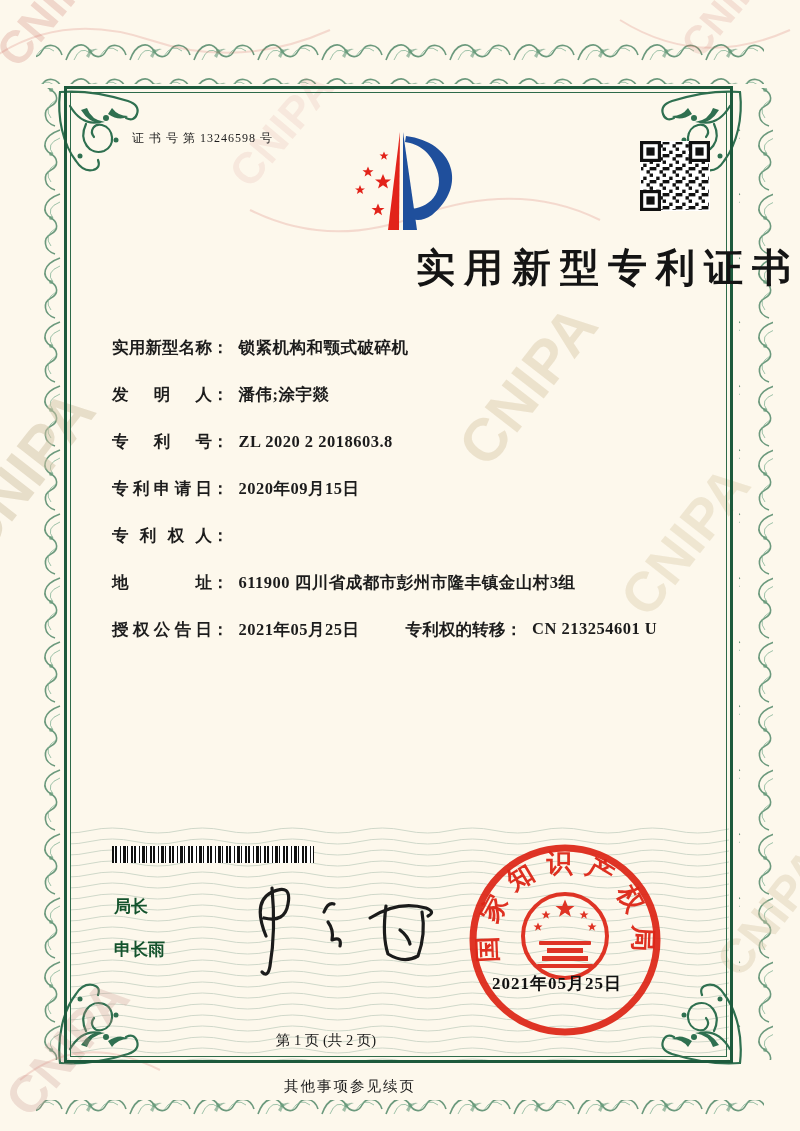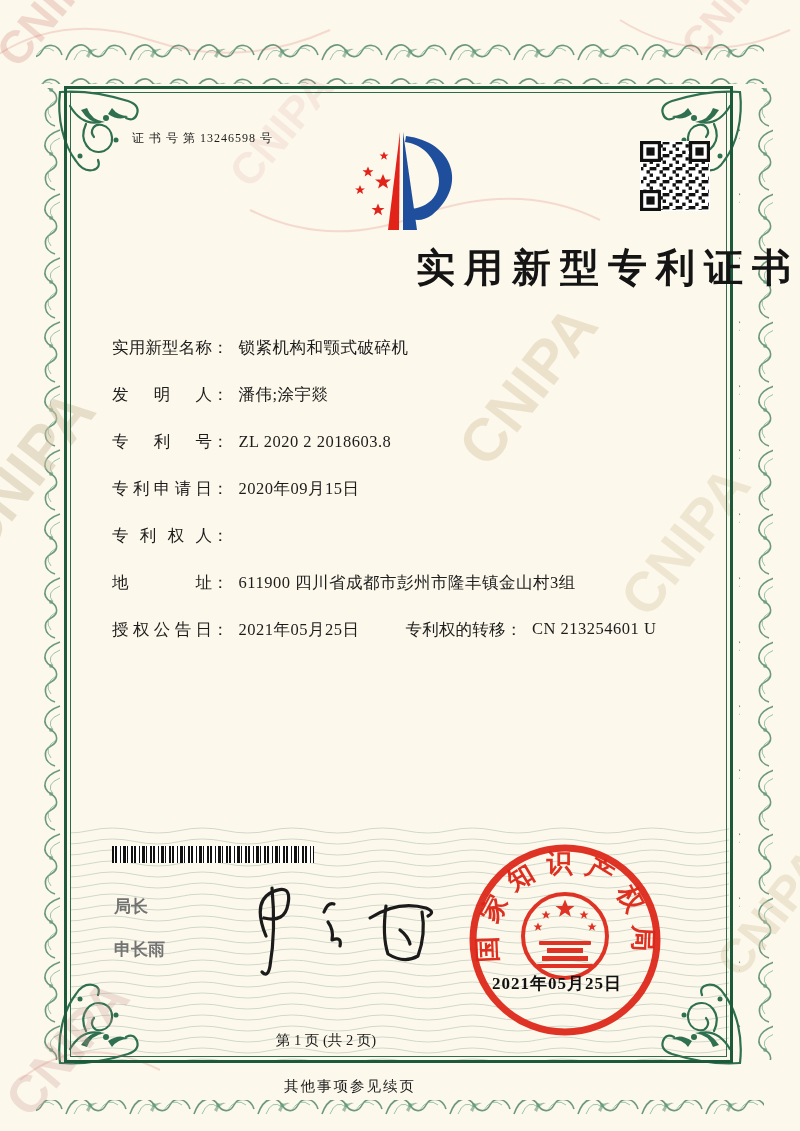--- a/index.html
+++ b/index.html
@@ -19,41 +19,41 @@
     position:absolute;left:3px;top:3px;right:3px;bottom:3px;
     border:1px solid #2e6b4a;
   }
   .content{position:absolute;left:0;top:0;width:800px;height:1131px;z-index:2;}
   .cert-no{position:absolute;left:112px;top:130px;font-size:12px;letter-spacing:1px;padding-left:20px;}
   .title{
     position:absolute;left:0;top:241px;width:800px;text-align:right;
     font-size:39px;font-weight:700;letter-spacing:9px;color:#141414;
   }
   .fields{position:absolute;left:112px;top:324px;width:600px;font-size:16.5px;}
-  .frow{height:47px;display:flex;align-items:center;white-space:nowrap;}
+  .frow{height:47px;display:flex;align-items:center;white-space:nowrap;font-weight:bold;}
   .flabel{
     display:inline-block;width:100px;text-align:justify;text-align-last:justify;
   }
   .fcolon{display:inline-block;margin-right:10px;}
   .fvalue{letter-spacing:.5px;}
   .fpair2{margin-left:46px;display:flex;}
   .paras{
     position:absolute;left:97px;top:655px;width:610px;font-size:16.5px;
     line-height:26.5px;text-align:justify;
   }
   .paras p{margin:0;text-indent:2em;}
   .barcode{
     position:absolute;left:112px;top:846px;width:202px;height:17px;
     background:repeating-linear-gradient(90deg,
       #101010 0 2px,#fff 2px 3px,#101010 3px 5px,#fff 5px 8px,
       #101010 8px 9px,#fff 9px 11px,#101010 11px 14px,#fff 14px 15px,
       #101010 15px 16px,#fff 16px 19px);
   }
   .signer{position:absolute;left:114px;top:895px;z-index:3;
-    font-family:"Liberation Sans","DejaVu Sans",sans-serif;font-size:17px;font-weight:600;color:#737373;}
+    font-family:"Liberation Sans","DejaVu Sans",sans-serif;font-size:17px;font-weight:600;color:#14532d;}
   .signer div{margin-bottom:20px;}
   .signature{position:absolute;left:228px;top:878px;z-index:3;}
   .seal{position:absolute;left:466px;top:841px;z-index:3;mix-blend-mode:multiply;}
   .seal-date{
     position:absolute;left:492px;top:972px;width:160px;z-index:4;
     font-size:17px;font-weight:700;letter-spacing:1px;color:#111;
   }
   .page-info{position:absolute;left:0;top:1031px;width:652px;text-align:center;font-size:14.5px;z-index:3;}
   .cont-note{position:absolute;left:0;top:1077px;width:700px;text-align:center;font-size:14.5px;letter-spacing:2px;z-index:3;}
   .qr{position:absolute;left:640px;top:141px;z-index:2;}

